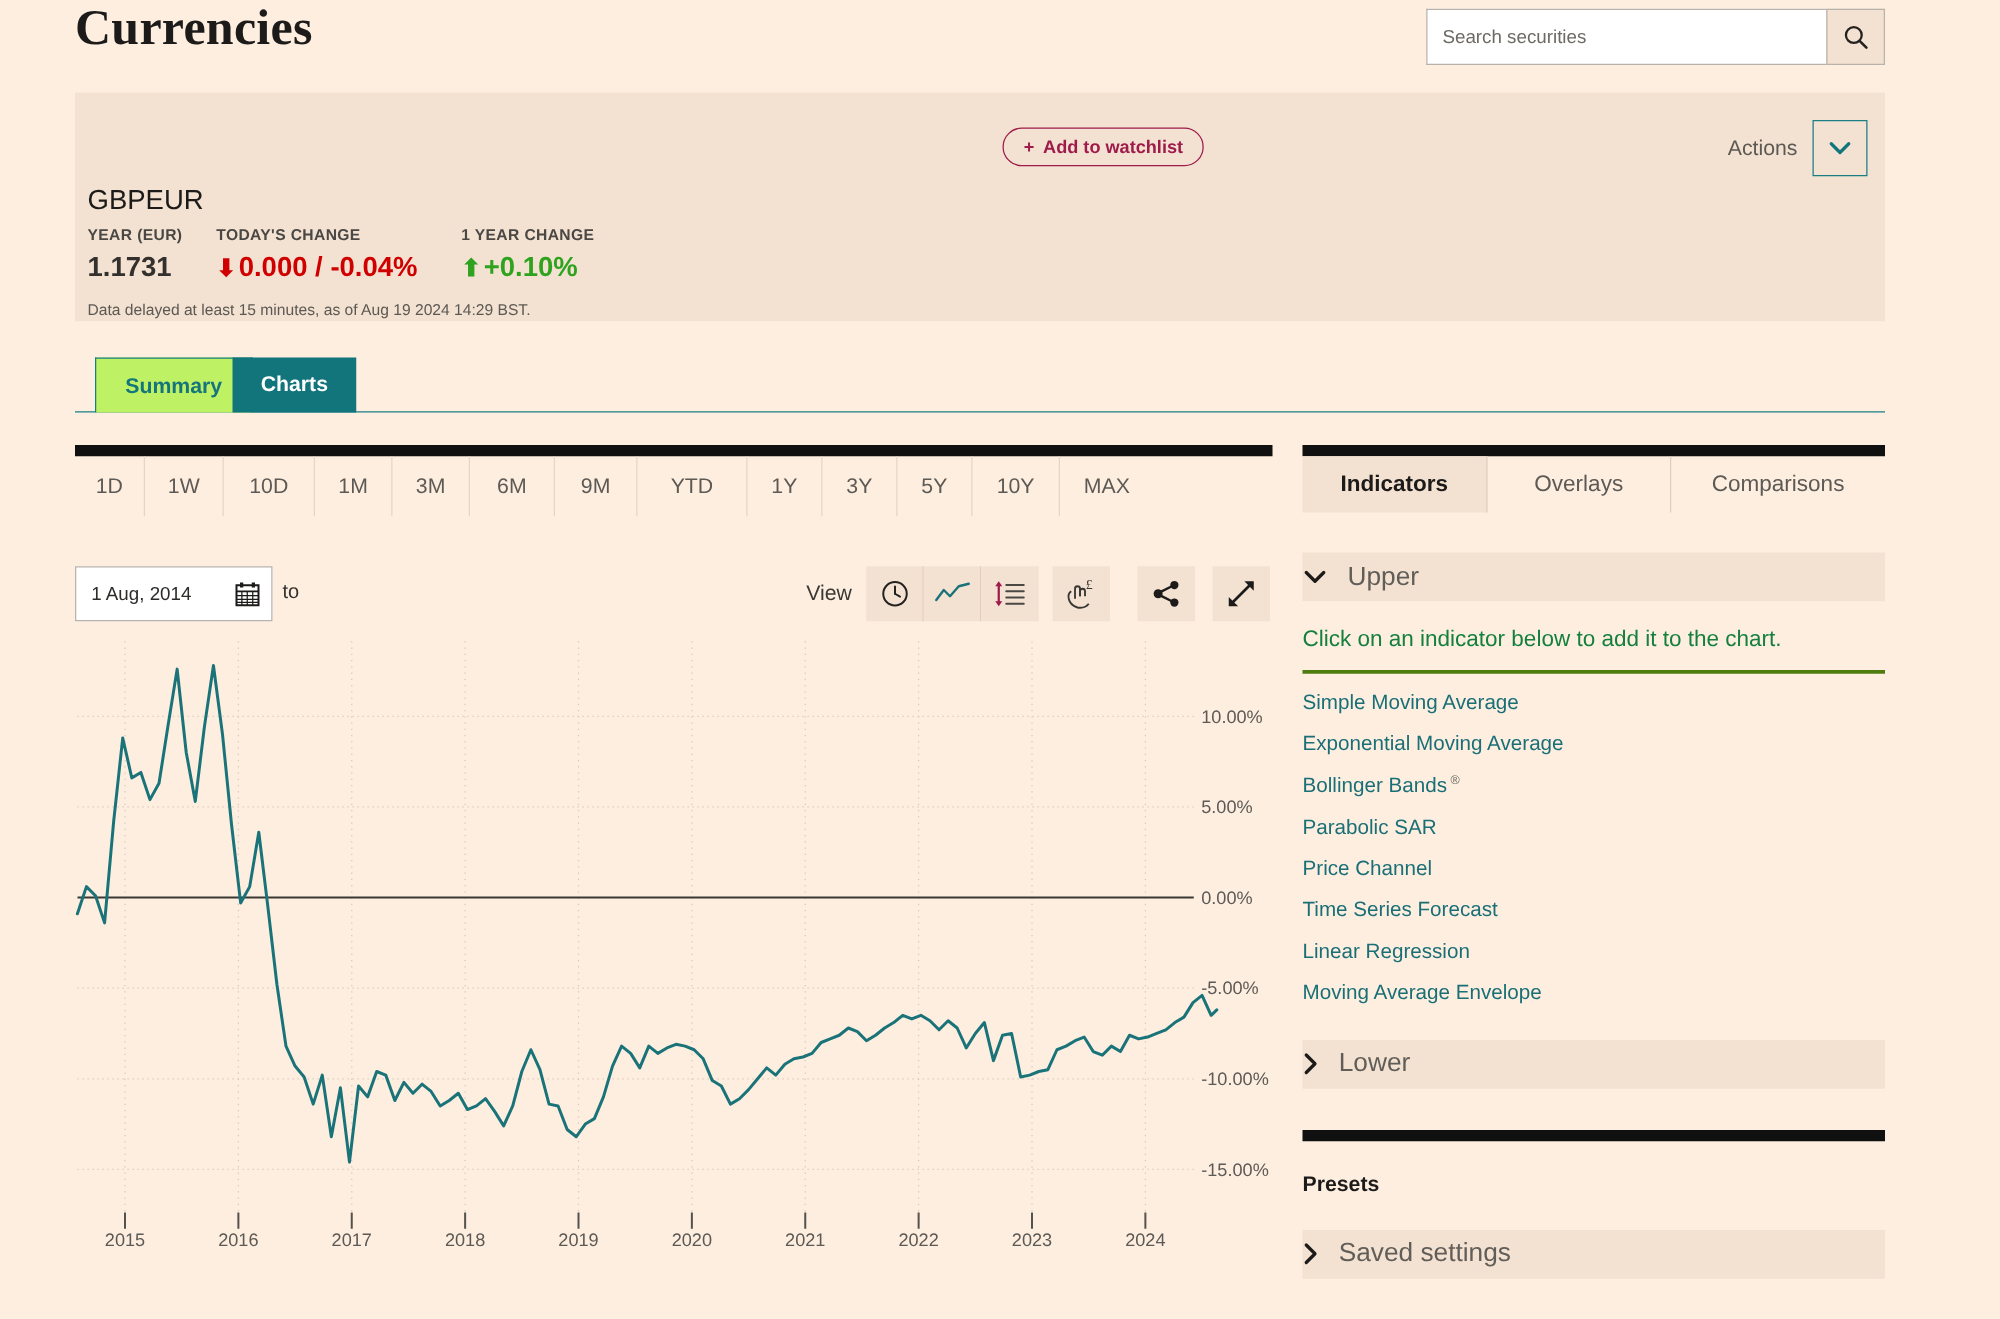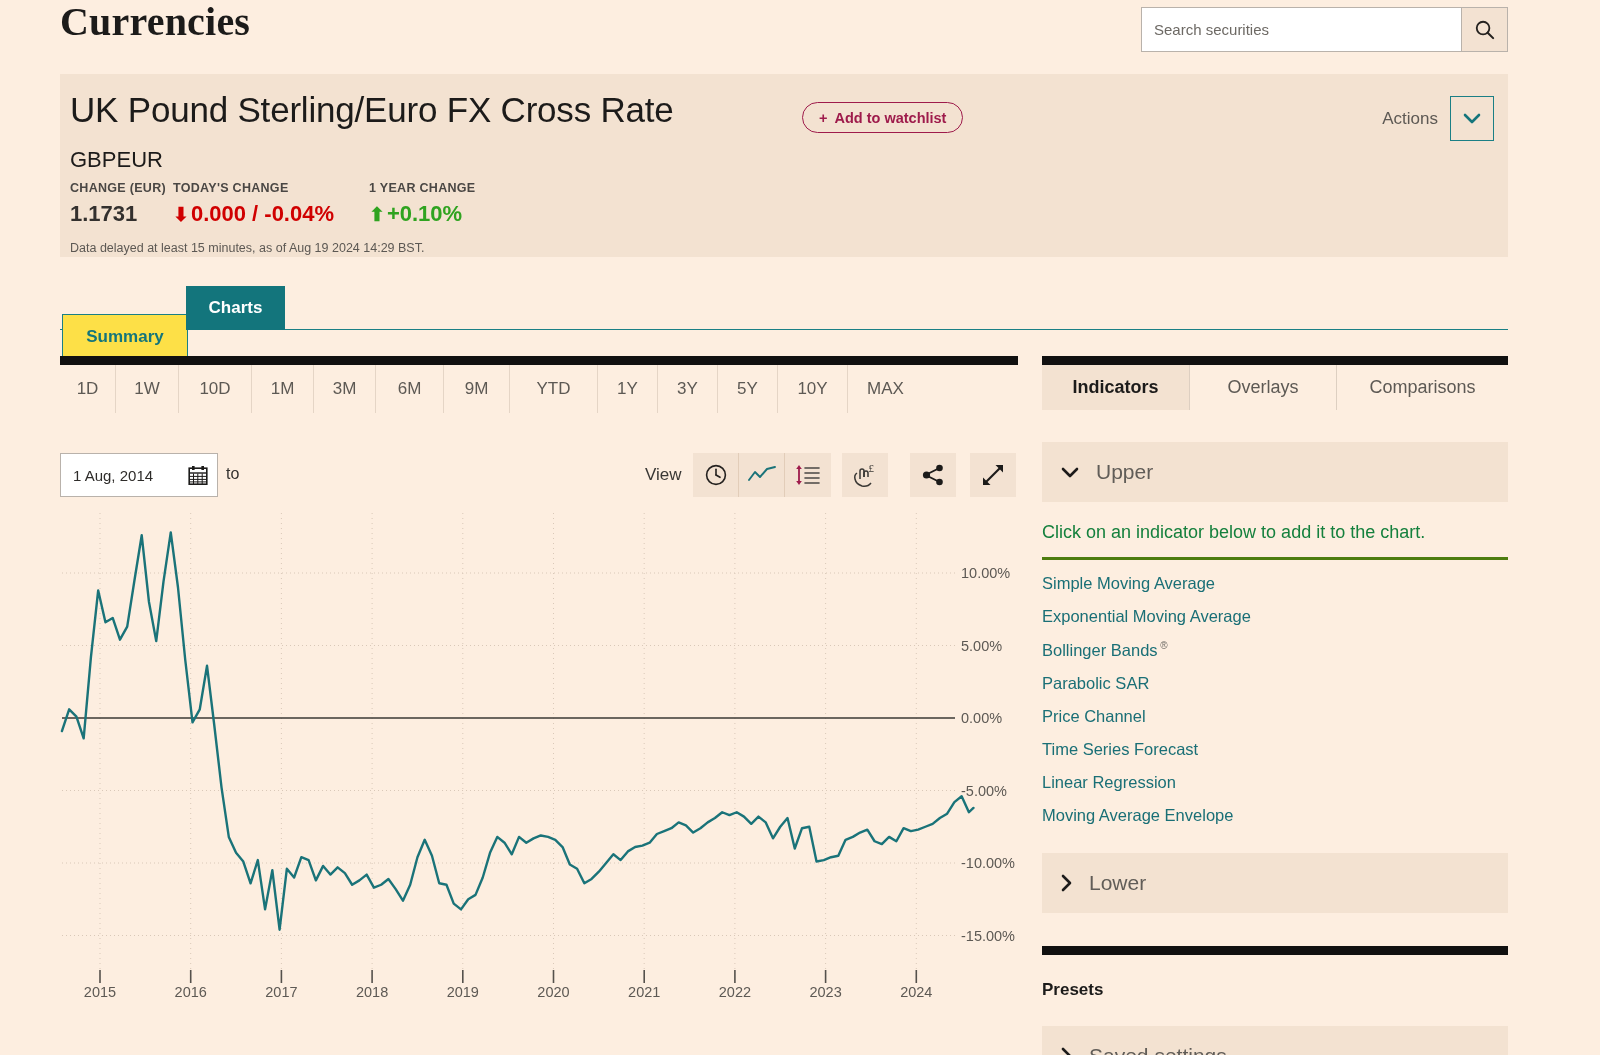--- a/index.html
+++ b/index.html
@@ -92,22 +92,22 @@
   #maintabs {
     position: absolute; left: 60px; top: 286px; width: 1448px; height: 44px;
     border-bottom: 1px solid #1a7f85;
   }
   .mtab {
     position: absolute; top: 0; height: 44px;
     display: flex; align-items: center; justify-content: center;
     font-size: 17px; font-weight: 700; cursor: pointer;
   }
   #mtab-summary {
-    left: 2px; width: 126px;
-    border: 1px solid #1a7f85; border-bottom: none; background: #fde047; color: #14757b; margin-top: 28px;
+    left: 16px; width: 126px;
+    border: 1px solid #1a7f85; border-bottom: none; background: #bef264; color: #14757b;
   }
   #mtab-charts {
     left: 126px; width: 99px; background: #13757c; color: #ffffff;
   }
 
   
   #period-bar {
     position: absolute; left: 60px; top: 356px; width: 958px;
   }
   #period-rule { width: 958px; height: 9px; background: #111010; }
@@ -155,22 +155,22 @@
   #rp-tabs { display: flex; height: 45px; }
   .rp-tab {
     display: flex; align-items: center; justify-content: center;
     font-size: 18px; cursor: pointer; color: #5d5954;
     border-right: 1px solid #ddcfc1;
   }
   .rp-tab.active { background: #f3e2d1; color: #1c1b1a; font-weight: 700; }
   .rp-tab:last-child { border-right: none; }
 
   .accordion {
-    background: #f3e2d1; height: 60px; display: flex; align-items: center;
-    padding-left: 18px; gap: 16px; cursor: pointer;
+    background: #f3e2d1; height: 39px; display: flex; align-items: center;
+    gap: 16px; cursor: pointer;
   }
   .accordion-label { font-size: 21px; color: #615d58; }
   #upper-acc { margin-top: 32px; }
   #hint { font-size: 18px; color: #15803d; margin-top: 20px; padding-bottom: 14px; border-bottom: 3px solid #4d7c0f; }
   .ind-link {
     display: block; font-size: 16.5px; color: #1a6f76; margin-top: 14px; cursor: pointer;
     text-decoration: none;
   }
   .ind-link sup { font-size: 10px; color: #6f6b66; }
   #lower-acc { margin-top: 28px; }
@@ -191,41 +191,40 @@
     <div id="search-btn">
       <svg width="23" height="23" viewBox="0 0 24 24">
         <circle cx="10.5" cy="10.5" r="6.6" fill="none" stroke="#24211f" stroke-width="1.9"></circle>
         <line x1="15.3" y1="15.3" x2="21" y2="21" stroke="#24211f" stroke-width="2.2" stroke-linecap="round"></line>
       </svg>
     </div>
   </div>
 </div>
 
 <div id="quote">
-  <div id="quote-title">UK Pound Sterling/Euro FX Cross Rate</div>
 
   <div id="watchlist-btn">
     <span>+</span>
     <span>Add to watchlist</span>
   </div>
 
   <div id="actions-wrap">
     <span id="actions-label">Actions</span>
     <div id="actions-caret">
       <svg class="caret-svg" width="20" height="13" viewBox="0 0 20 13">
         <polyline points="3,3 10,10 17,3" fill="none" stroke="#14757b" stroke-width="2.6" stroke-linecap="round" stroke-linejoin="round"></polyline>
       </svg>
     </div>
   </div>
 
   <div id="ticker">GBPEUR</div>
 
   <div class="stats">
     <div class="stat-col-price">
-      <div class="stat-label">CHANGE (EUR)</div>
+      <div class="stat-label">YEAR (EUR)</div>
       <div class="stat-value">1.1731</div>
     </div>
     <div class="stat-col-today">
       <div class="stat-label">TODAY'S CHANGE</div>
       <div class="stat-value val-down">
         <span class="arrow-down">⬇</span><span>0.000 / -0.04%</span>
       </div>
     </div>
     <div class="stat-col-year">
       <div class="stat-label">1 YEAR CHANGE</div>

